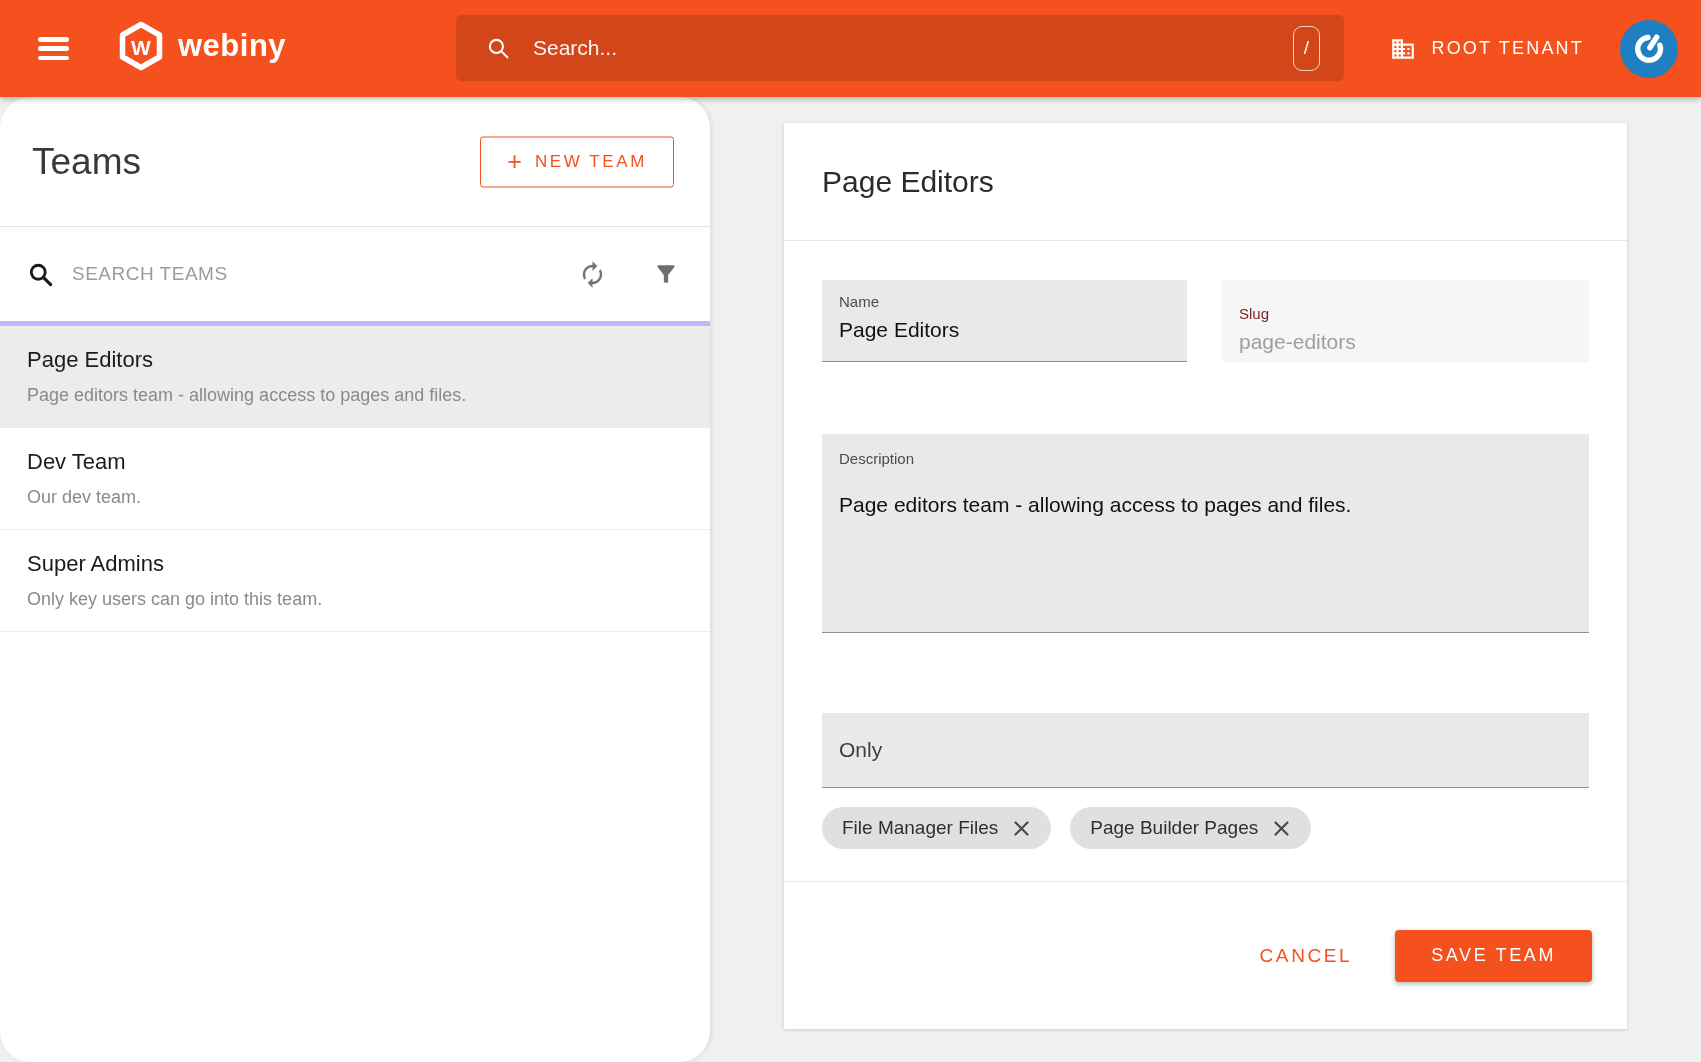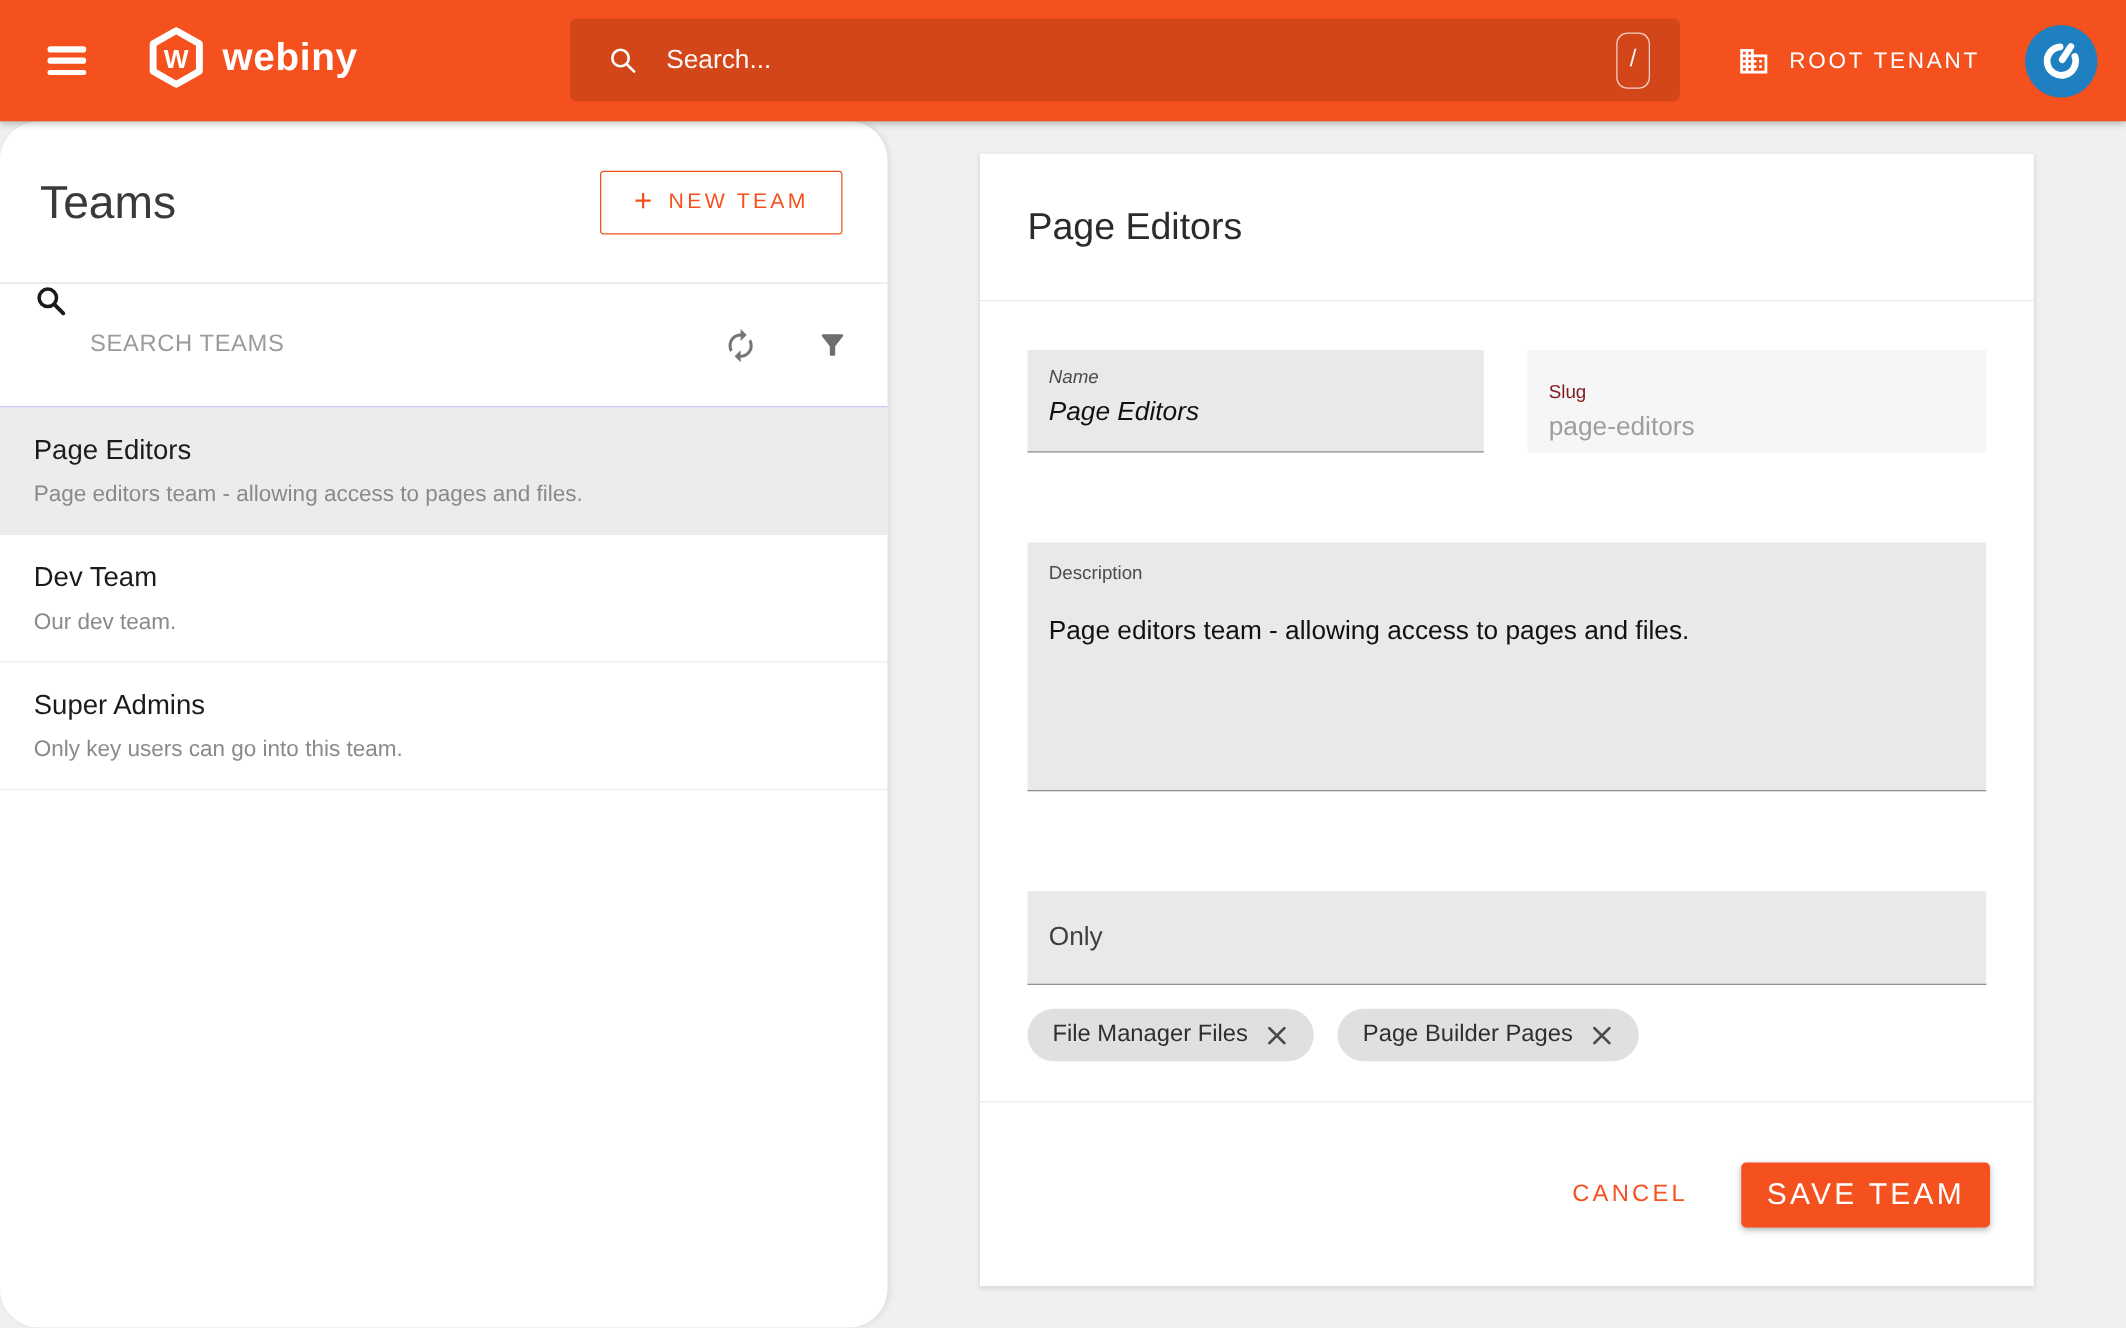--- a/index.html
+++ b/index.html
@@ -69,22 +69,22 @@
   .new-team-btn {
     position:absolute; right:36px; top:50%; transform:translateY(-50%);
     height:51px; padding:0 26px; background:#fff;
     border:1px solid #f4511e; border-radius:3px;
     color:#f4511e; font-size:17px; letter-spacing:2.6px;
     display:flex; align-items:center; gap:13px;
   }
   .new-team-btn .plus { font-size:25px; letter-spacing:0; margin-top:-2px; }
 
   .search-row {
-    height:99px; border-bottom:1px solid #c4b5fd;
-    display:flex; padding:0 31px 0 27px;
+    height:99px; border-bottom:5px solid #c4b5fd;
+    display:flex; align-items:center; padding:0 31px 0 27px;
   }
   .search-row input {
     flex:1; margin-left:18px; border:none; outline:none;
     font-size:19px; letter-spacing:.5px; color:#333; background:transparent;
   }
   .search-row input::placeholder { color:#9b9b9b; opacity:1; }
   .icon-btn { background:none; border:none; padding:0; display:flex; align-items:center; }
   .icon-btn.refresh { margin-right:46px; }
 
   .team-row {
@@ -100,21 +100,21 @@
   .card {
     position:absolute; left:74px; top:26px; width:843px; height:906px;
     background:#fff; box-shadow:0 1px 4px rgba(0,0,0,.15);
   }
   .card-header { height:118px; border-bottom:1px solid #e7e7e7; display:flex; align-items:center; padding-left:38px; }
   .card-title { font-size:30px; font-weight:normal; color:#2b2b2b; }
   .card-body { padding:0 38px; }
 
   .fields-row { margin-top:39px; display:flex; gap:35px; }
   .field { background:#e9e9e9; border-bottom:1px solid #8f8f8f; }
-  .field.name  { width:367px; height:82px; padding:13px 17px; cursor:text;font-style:italic; }
+  .field.name  { width:367px; height:82px; padding:13px 17px; cursor:text; }
   .field.slug  { width:369px; height:82px; padding:13px 17px; background:#f6f6f6; border-bottom:1px solid #f6f6f6; }
   .field-label { font-size:15px; color:#4c4c4c; }
   .slug .field-label { color:#7f1d1d;margin-top:12px; }
   .field-value { font-size:21px; color:#101010; margin-top:8px; }
   .slug .field-value { color:#9e9e9e; }
 
   .field.description { margin-top:72px; height:199px; padding:16px 17px; cursor:text; }
   .description .field-value { margin-top:26px; }
 
   .field.roles { margin-top:80px; height:75px; display:flex; align-items:center; padding:0 17px; cursor:pointer; }
@@ -132,21 +132,21 @@
     position:absolute; left:0; right:0; bottom:0; height:148px;
     border-top:1px solid #ebebeb;
     display:flex; align-items:center; justify-content:flex-end; padding-right:35px;
   }
   .cancel-btn {
     background:none; border:none; color:#f4511e;
     font-size:19px; letter-spacing:2.6px; margin-right:43px;
   }
   .save-btn {
     background:#f4511e; border:none; color:#fff;
-    font-size:24px; letter-spacing:2.6px; height:52px; padding:0 20px;
+    font-size:18px; letter-spacing:2.6px; height:52px; padding:0 36px;
     border-radius:4px; box-shadow:0 2px 5px rgba(0,0,0,.3);
   }
 </style>
 </head>
 <body>
 
 <header class="topbar">
   <button class="hamburger" aria-label="menu">
     <span></span>
       <span></span>

